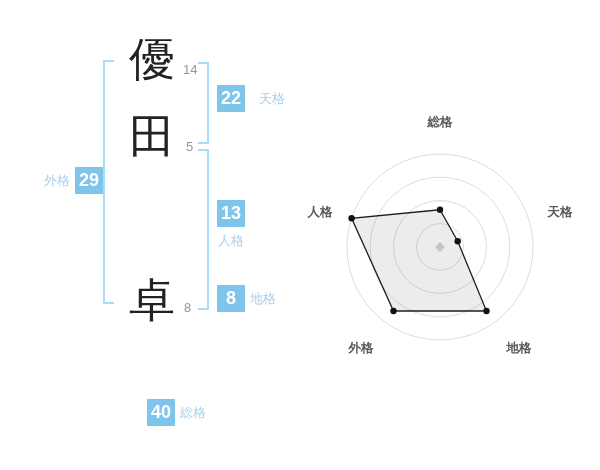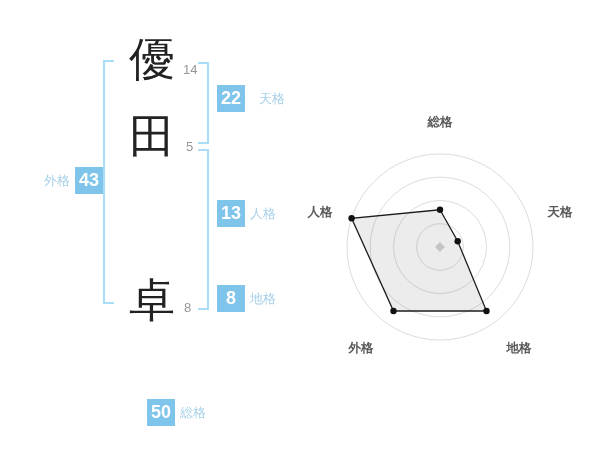--- a/index.html
+++ b/index.html
@@ -73,21 +73,21 @@
     font-size:18px;
     font-weight:bold;
     padding:0 2px;
     box-sizing:border-box;
   }
   .score-label{
     font-size:13px;
     color:#a7d0e9;
   }
   .sc-tenkaku{left:217px;top:85px;gap:14px;}
-  .sc-jinkaku{left:217px;top:200px;}
+  .sc-jinkaku{left:217px;top:200px;flex-direction:column;}
   .sc-chikaku{left:217px;top:285px;}
   .sc-gaikaku{left:44px;top:167px;}
   .sc-soukaku{left:147px;top:399px;}
 
   
   .radar-wrap{
     position:absolute;
     left:295px;top:100px;
     width:300px;height:300px;
   }
@@ -131,25 +131,25 @@
       <span class="score-label">人格</span>
     </div>
 
     <div class="score sc-chikaku">
       <span class="score-num">8</span>
       <span class="score-label">地格</span>
     </div>
 
     <div class="score sc-gaikaku">
       <span class="score-label">外格</span>
-      <span class="score-num">43</span>
+      <span class="score-num">29</span>
     </div>
 
     <div class="score sc-soukaku">
-      <span class="score-num">50</span>
+      <span class="score-num">40</span>
       <span class="score-label">総格</span>
     </div>
 
   </div>
 
   <div class="radar-wrap">
     <svg width="300" height="300" viewBox="0 0 300 300" xmlns="http://www.w3.org/2000/svg">
         <circle cx="145" cy="147" r="23.3" class="ring"></circle>
         <circle cx="145" cy="147" r="46.5" class="ring"></circle>
         <circle cx="145" cy="147" r="69.8" class="ring"></circle>

